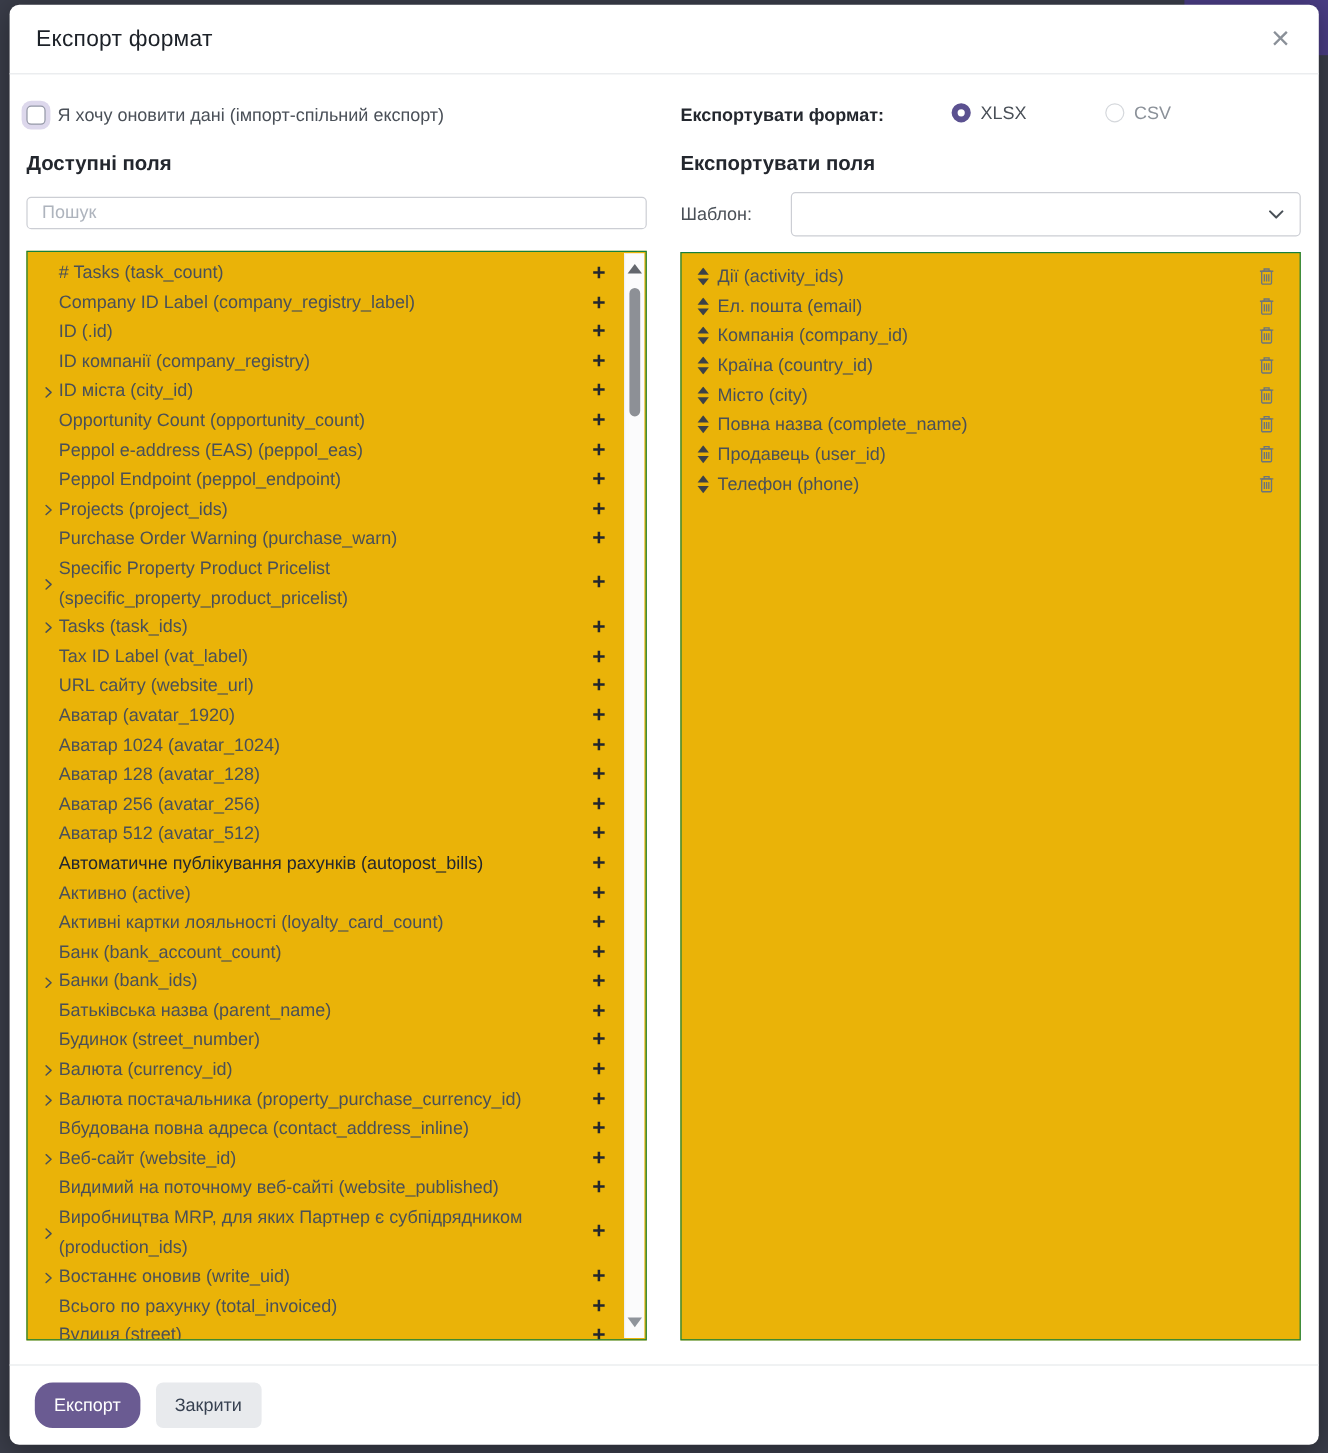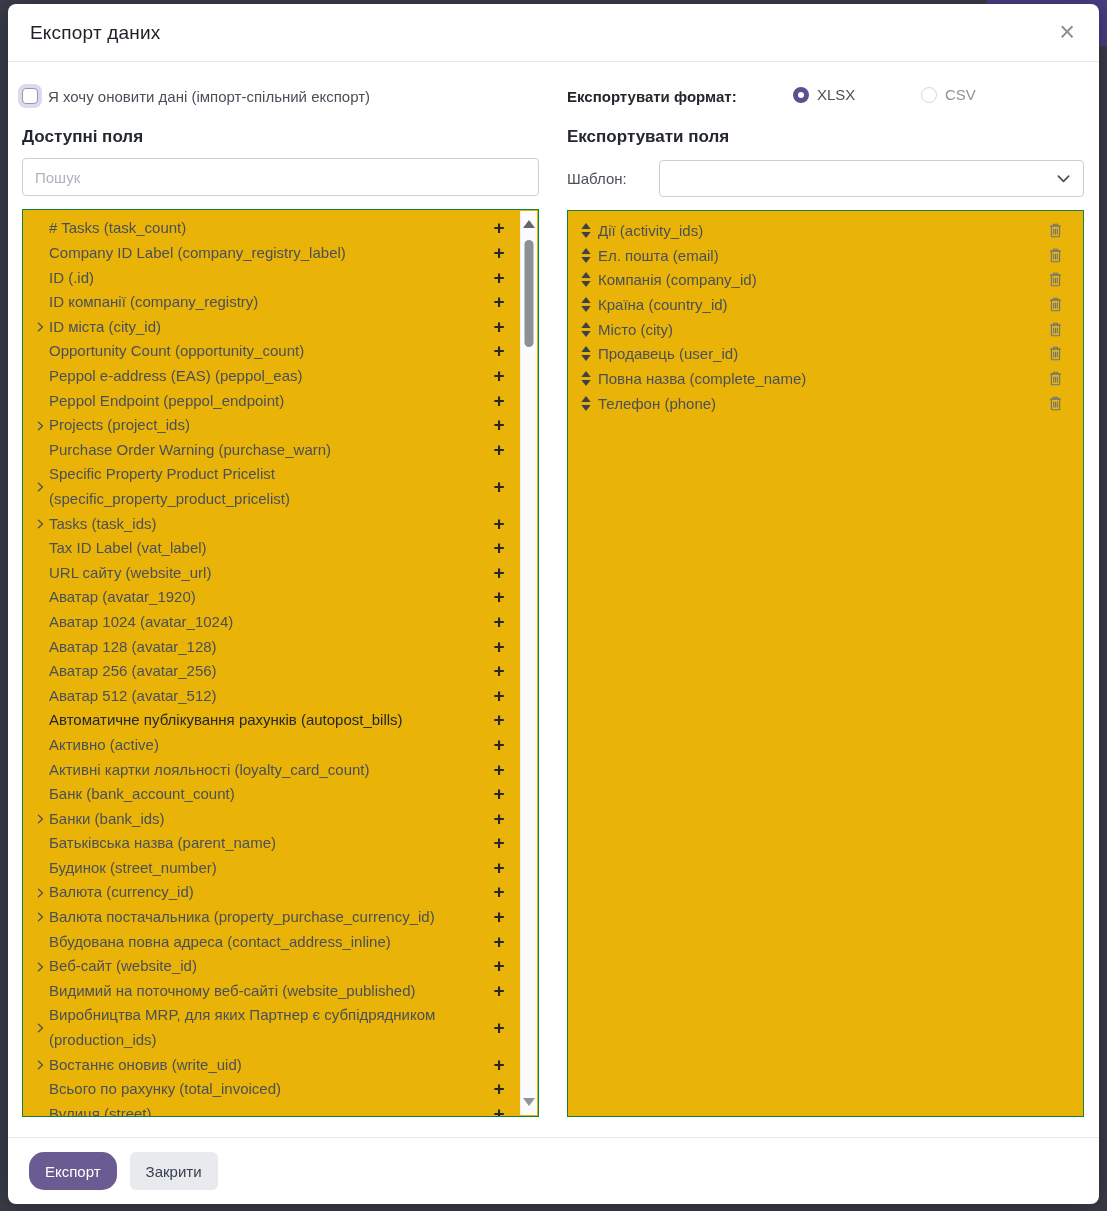--- a/index.html
+++ b/index.html
@@ -42,21 +42,21 @@
   .chk-label { font-size: 15px; color: #4a5058; margin-left: 10px; }
   .checkbox {
     width: 16px; height: 16px; flex: 0 0 16px;
     background: #fff; border: 1px solid #9397a5; border-radius: 4px;
     box-shadow: 0 0 0 4px #ddd8ec; cursor: pointer;
   }
   .section-title { margin-top: 18px; height: 23px; margin-bottom: 9px;
     font-size: 17px; font-weight: 700; color: #23272e; }
   .control-row { height: 38px; display: flex; align-items: center; }
   .search-input {
-    width: 100%; height: 38px; border: 1px solid #ccced4; border-radius: 4px;
+    width: 100%; height: 27px; border: 1px solid #ccced4; border-radius: 4px;
     padding: 0 12px; font-size: 15px; color: #374151; outline: none;
     font-family: "Liberation Sans", sans-serif;
   }
   .search-input::placeholder { color: #aeb4bd; }
   
   .fmt-label { font-size: 15px; font-weight: 700; color: #23272e; width: 226px; flex: 0 0 226px; }
   .fmt-opt { display: inline-flex; align-items: center; width: 128px; cursor: pointer; }
   .radio {
     width: 16px; height: 16px; border-radius: 50%; background: #fff;
     border: 1.5px solid #d5d8dc; margin-right: 8px; flex: 0 0 16px;
@@ -120,21 +120,21 @@
   .btn-primary { background: var(--primary-btn, #6a5b92); color: #fff; border-radius: 15px; }
   .btn-secondary { background: var(--secondary-btn, #e8eaed); color: #374151; }
 </style>
 </head>
 <body>
 
 <div class="corner-accent"></div>
 
 <div class="modal">
   <div class="modal-header">
-    <div class="modal-title">Експорт даних</div>
+    <div class="modal-title">Експорт формат</div>
     <button class="close-btn">×</button>
   </div>
 
   <div class="modal-body">
 
     <div class="col">
       <div class="row1">
         <span class="checkbox"></span>
         <span class="chk-label">Я хочу оновити дані (імпорт-спільний експорт)</span>
       </div>
@@ -476,38 +476,38 @@
                 </svg>
               </span>
             </div>
             <div class="srow">
               <span class="handle">
                 <svg width="12" height="15" viewBox="0 0 12 16">
                   <polygon points="6,0 11,6.4 1,6.4" fill="#3c4148"></polygon>
                   <polygon points="6,16 11,9.6 1,9.6" fill="#3c4148"></polygon>
                 </svg>
               </span>
+              <span class="slabel">Повна назва (complete_name)</span>
+              <span class="trash">
+                <svg width="13" height="15" viewBox="0 0 14 16" fill="none" stroke="#6c757d" stroke-width="1.2">
+                  <path d="M1 3.2 H13"></path>
+                  <path d="M4.8 3.2 V1.2 H9.2 V3.2"></path>
+                  <rect x="2.6" y="3.2" width="8.8" height="11.6" rx="1"></rect>
+                  <path d="M5 6 V12.4 M7 6 V12.4 M9 6 V12.4"></path>
+                </svg>
+              </span>
+            </div>
+            <div class="srow">
+              <span class="handle">
+                <svg width="12" height="15" viewBox="0 0 12 16">
+                  <polygon points="6,0 11,6.4 1,6.4" fill="#3c4148"></polygon>
+                  <polygon points="6,16 11,9.6 1,9.6" fill="#3c4148"></polygon>
+                </svg>
+              </span>
               <span class="slabel">Продавець (user_id)</span>
-              <span class="trash">
-                <svg width="13" height="15" viewBox="0 0 14 16" fill="none" stroke="#6c757d" stroke-width="1.2">
-                  <path d="M1 3.2 H13"></path>
-                  <path d="M4.8 3.2 V1.2 H9.2 V3.2"></path>
-                  <rect x="2.6" y="3.2" width="8.8" height="11.6" rx="1"></rect>
-                  <path d="M5 6 V12.4 M7 6 V12.4 M9 6 V12.4"></path>
-                </svg>
-              </span>
-            </div>
-            <div class="srow">
-              <span class="handle">
-                <svg width="12" height="15" viewBox="0 0 12 16">
-                  <polygon points="6,0 11,6.4 1,6.4" fill="#3c4148"></polygon>
-                  <polygon points="6,16 11,9.6 1,9.6" fill="#3c4148"></polygon>
-                </svg>
-              </span>
-              <span class="slabel">Повна назва (complete_name)</span>
               <span class="trash">
                 <svg width="13" height="15" viewBox="0 0 14 16" fill="none" stroke="#6c757d" stroke-width="1.2">
                   <path d="M1 3.2 H13"></path>
                   <path d="M4.8 3.2 V1.2 H9.2 V3.2"></path>
                   <rect x="2.6" y="3.2" width="8.8" height="11.6" rx="1"></rect>
                   <path d="M5 6 V12.4 M7 6 V12.4 M9 6 V12.4"></path>
                 </svg>
               </span>
             </div>
             <div class="srow">

